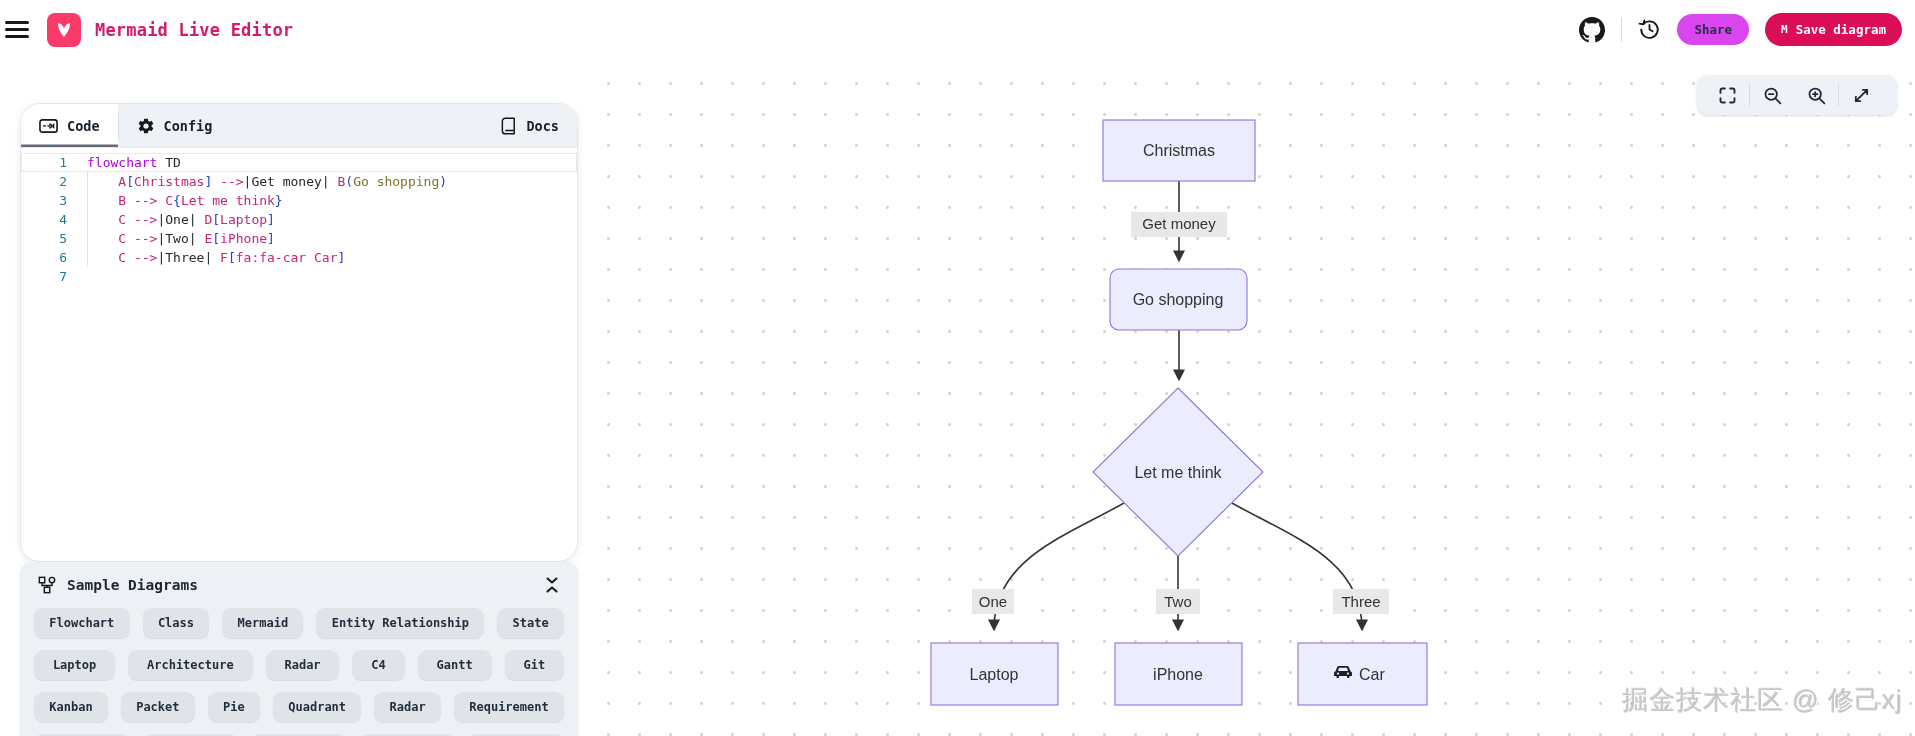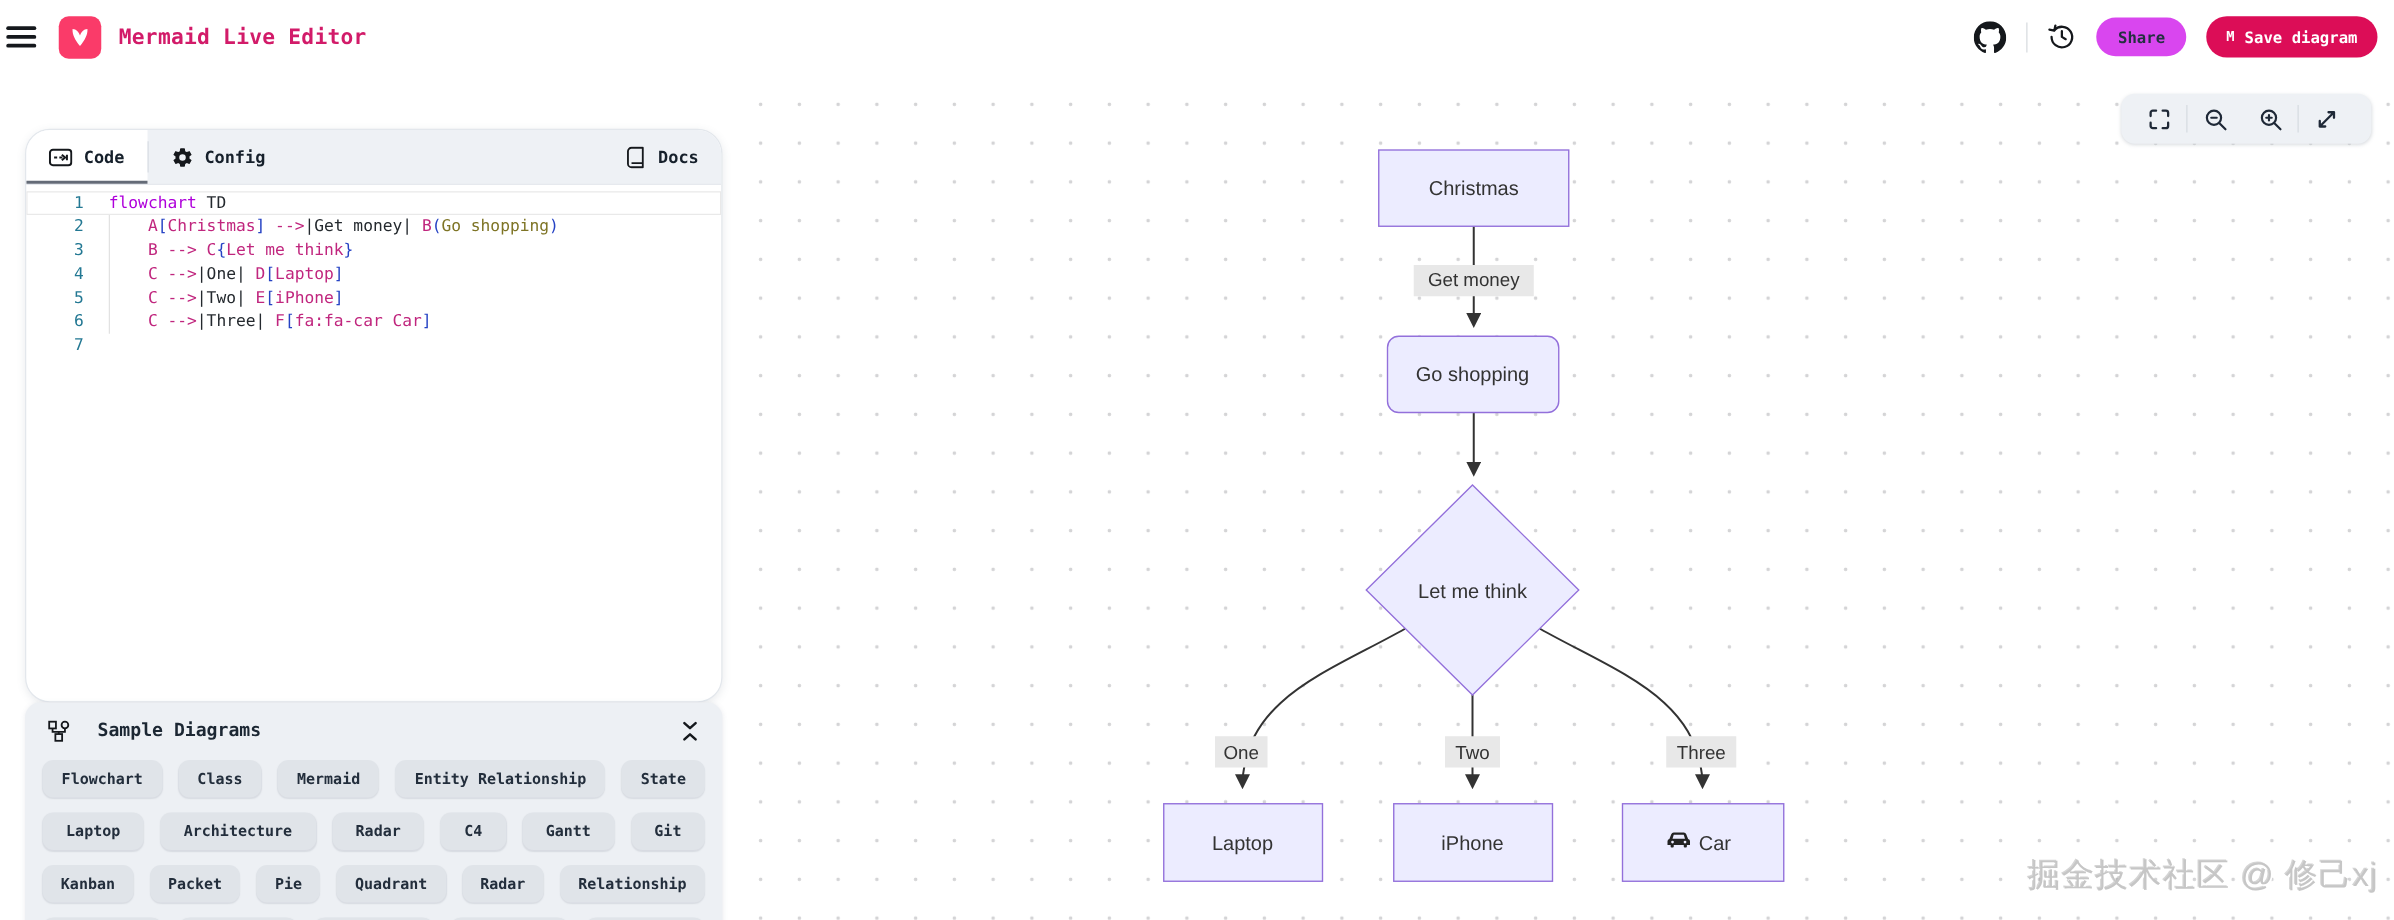--- a/index.html
+++ b/index.html
@@ -44,21 +44,21 @@
   .indent-guide { position:absolute; left:66px; top:24px; width:1px; height:95px; background:#e2e2e2; }
   .tk-kw  { color:var(--code-kw,#af00db); }
   .tk-id  { color:var(--code-id,#c0267e); }
   .tk-br  { color:var(--code-br,#2643c4); }
   .tk-str { color:var(--code-str,#7e7425); }
   .tk-pl  { color:var(--code-pl,#24292e); }
 
   
   .samples-card { position:absolute; left:20px; top:503px; width:558px; height:210px; background:#edf0f4;
                   border-radius:12px 12px 0 0; z-index:3; padding:0 14px; box-shadow:0 1px 4px rgba(100,110,130,.12); }
-  .samples-head { height:46px; display:flex; align-items:center; gap:22px; padding:0 4px; }
+  .samples-head { height:46px; display:flex; align-items:center; gap:11px; padding:0 4px; }
   .samples-title { font:700 14.5px "DejaVu Sans Mono", monospace; color:#1c2733; }
   .collapse-btn { margin-left:auto; background:none; border:none; cursor:pointer; display:flex; }
   .sample-row { display:flex; gap:13px; margin-bottom:12px; }
   .pill { flex:1 1 auto; height:30px; border:none; border-radius:9px; background:#e0e4e9; cursor:pointer;
           font:700 12px "DejaVu Sans Mono", monospace; color:#232e3c; white-space:nowrap; padding:0 10px;
           display:flex; align-items:center; justify-content:center; box-shadow:0 1px 1px rgba(120,130,145,.18); }
 
   
   .canvas { position:absolute; left:586px; top:0; right:0; bottom:0;
             background-image:radial-gradient(circle, #d4d4d6 1.2px, transparent 1.7px);
@@ -186,21 +186,21 @@
           <button class="pill">C4</button>
           <button class="pill">Gantt</button>
           <button class="pill">Git</button>
         </div>
         <div class="sample-row">
           <button class="pill">Kanban</button>
           <button class="pill">Packet</button>
           <button class="pill">Pie</button>
           <button class="pill">Quadrant</button>
           <button class="pill">Radar</button>
-          <button class="pill">Relationship</button>
+          <button class="pill">Requirement</button>
         </div>
         <div class="sample-row">
           <button class="pill"></button>
           <button class="pill"></button>
           <button class="pill"></button>
           <button class="pill"></button>
           <button class="pill"></button>
         </div>
       </div>
   </div>

